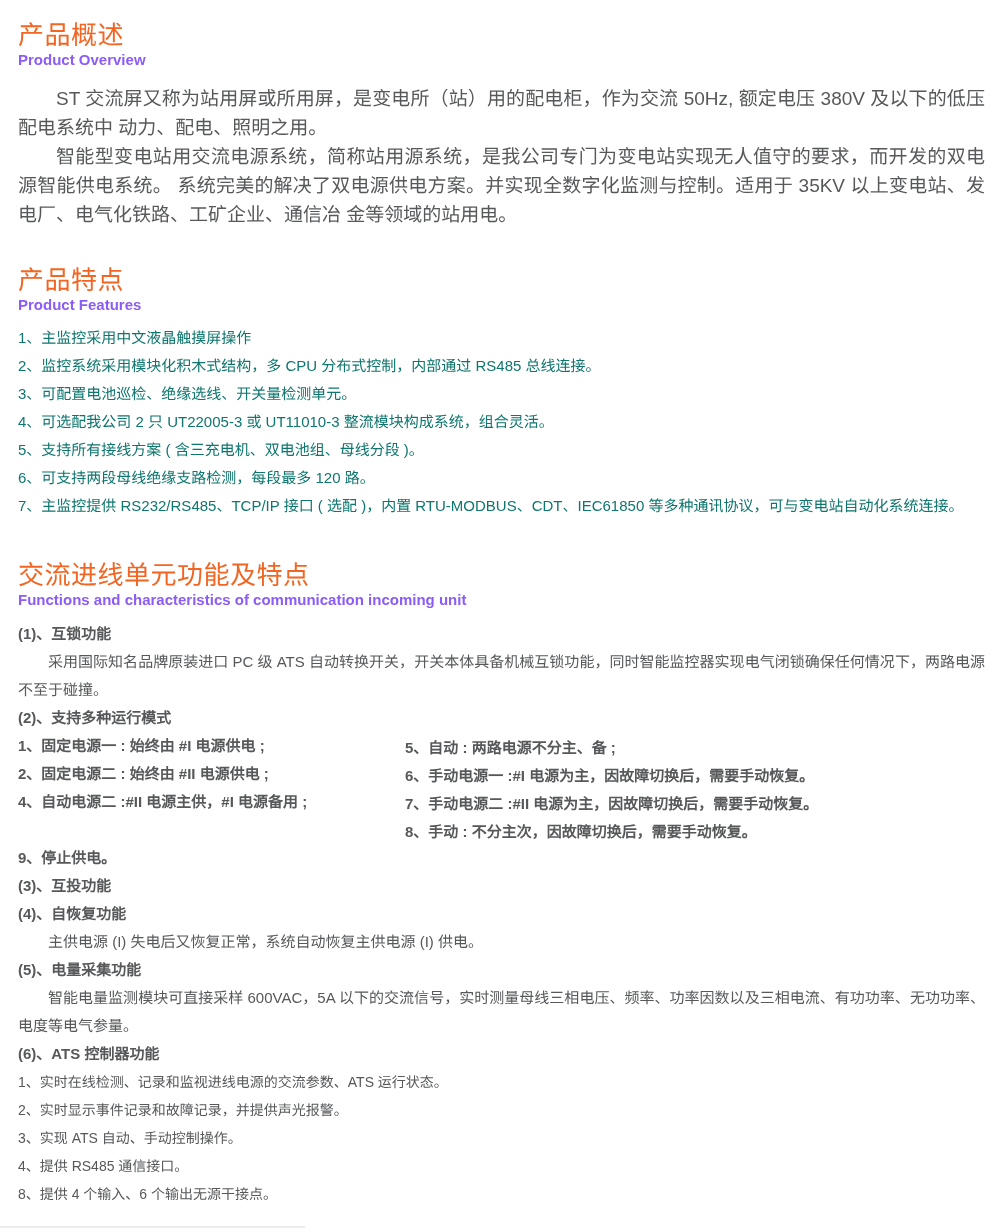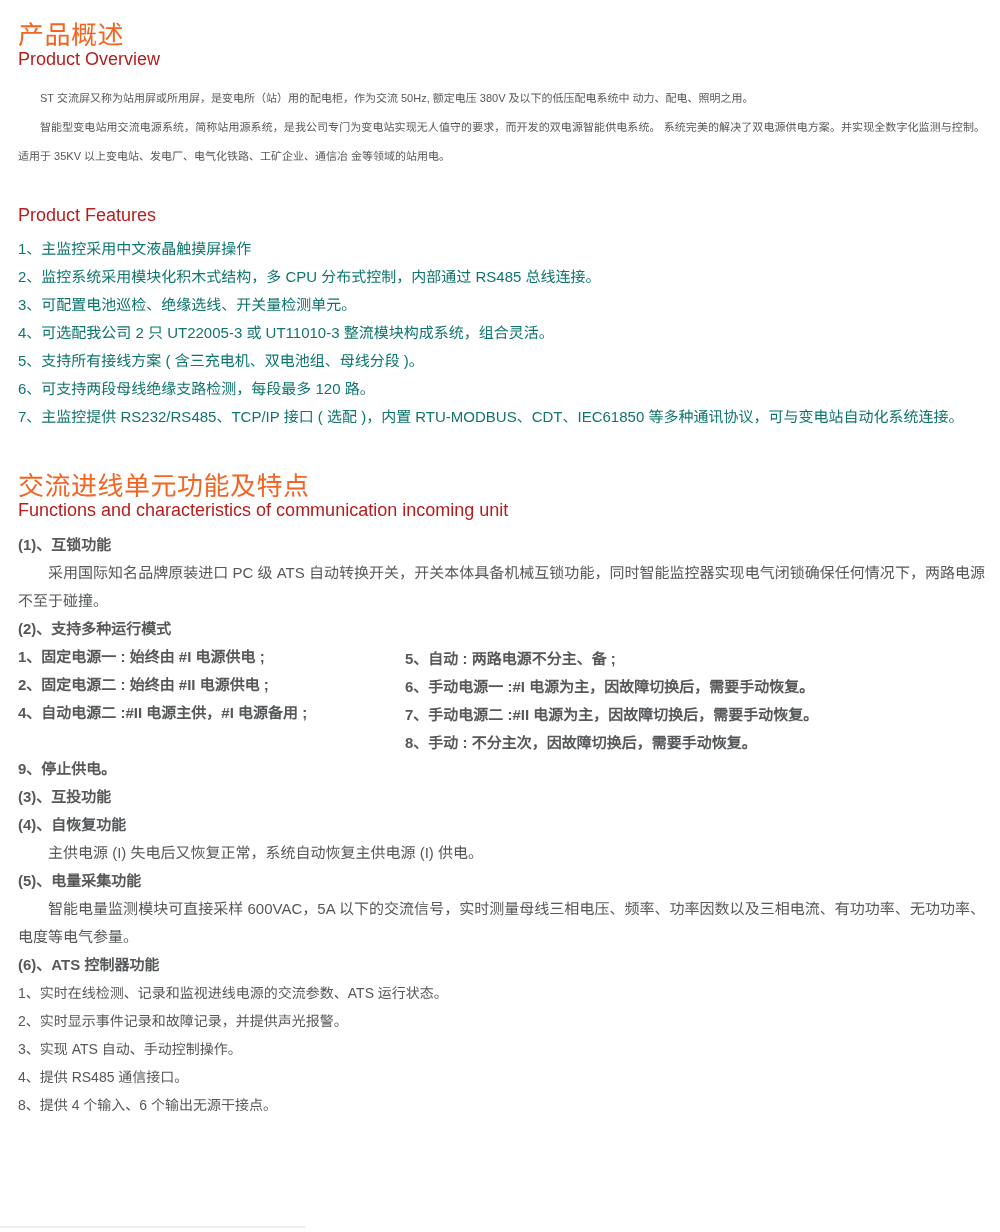--- a/index.html
+++ b/index.html
@@ -18,27 +18,28 @@
     overflow: hidden;
   }
   .sec-title {
     font-size: 26px;
     line-height: 30px;
     font-weight: 500;
     color: #f26522;
     letter-spacing: 0.5px;
   }
   .sec-subtitle {
-    font-size: 18px;
+    font-size: 15px;
     line-height: 17px;
-    color: #b91c1c;
+    color: #8b5cf6;
     margin-top: 1px;
+    font-weight: bold;
   }
   .para {
-    font-size: 11px;
+    font-size: 19px;
     line-height: 29px;
     color: #56585a;
     text-align: justify;
   }
   .indent { text-indent: 2em; }
   .overview-body { margin-top: 16px; }
   .features-section { margin-top: 36px; }
   .features-list { margin-top: 11px; list-style: none; }
   .features-list li {
     font-size: 15px;
@@ -93,20 +94,21 @@
   <section class="overview-section">
     <h2 class="sec-title">产品概述</h2>
     <div class="sec-subtitle">Product Overview</div>
     <div class="overview-body">
       <p class="para indent">ST 交流屏又称为站用屏或所用屏，是变电所（站）用的配电柜，作为交流 50Hz, 额定电压 380V 及以下的低压配电系统中 动力、配电、照明之用。</p>
       <p class="para indent">智能型变电站用交流电源系统，简称站用源系统，是我公司专门为变电站实现无人值守的要求，而开发的双电源智能供电系统。 系统完美的解决了双电源供电方案。并实现全数字化监测与控制。适用于 35KV 以上变电站、发电厂、电气化铁路、工矿企业、通信冶 金等领域的站用电。</p>
     </div>
   </section>
 
   <section class="features-section">
+    <h2 class="sec-title">产品特点</h2>
     <div class="sec-subtitle">Product Features</div>
     <ul class="features-list">
       <li>1、主监控采用中文液晶触摸屏操作</li>
       <li>2、监控系统采用模块化积木式结构，多 CPU 分布式控制，内部通过 RS485 总线连接。</li>
       <li>3、可配置电池巡检、绝缘选线、开关量检测单元。</li>
       <li>4、可选配我公司 2 只 UT22005-3 或 UT11010-3 整流模块构成系统，组合灵活。</li>
       <li>5、支持所有接线方案 ( 含三充电机、双电池组、母线分段 )。</li>
       <li>6、可支持两段母线绝缘支路检测，每段最多 120 路。</li>
       <li>7、主监控提供 RS232/RS485、TCP/IP 接口 ( 选配 )，内置 RTU-MODBUS、CDT、IEC61850 等多种通讯协议，可与变电站自动化系统连接。</li>
     </ul>

